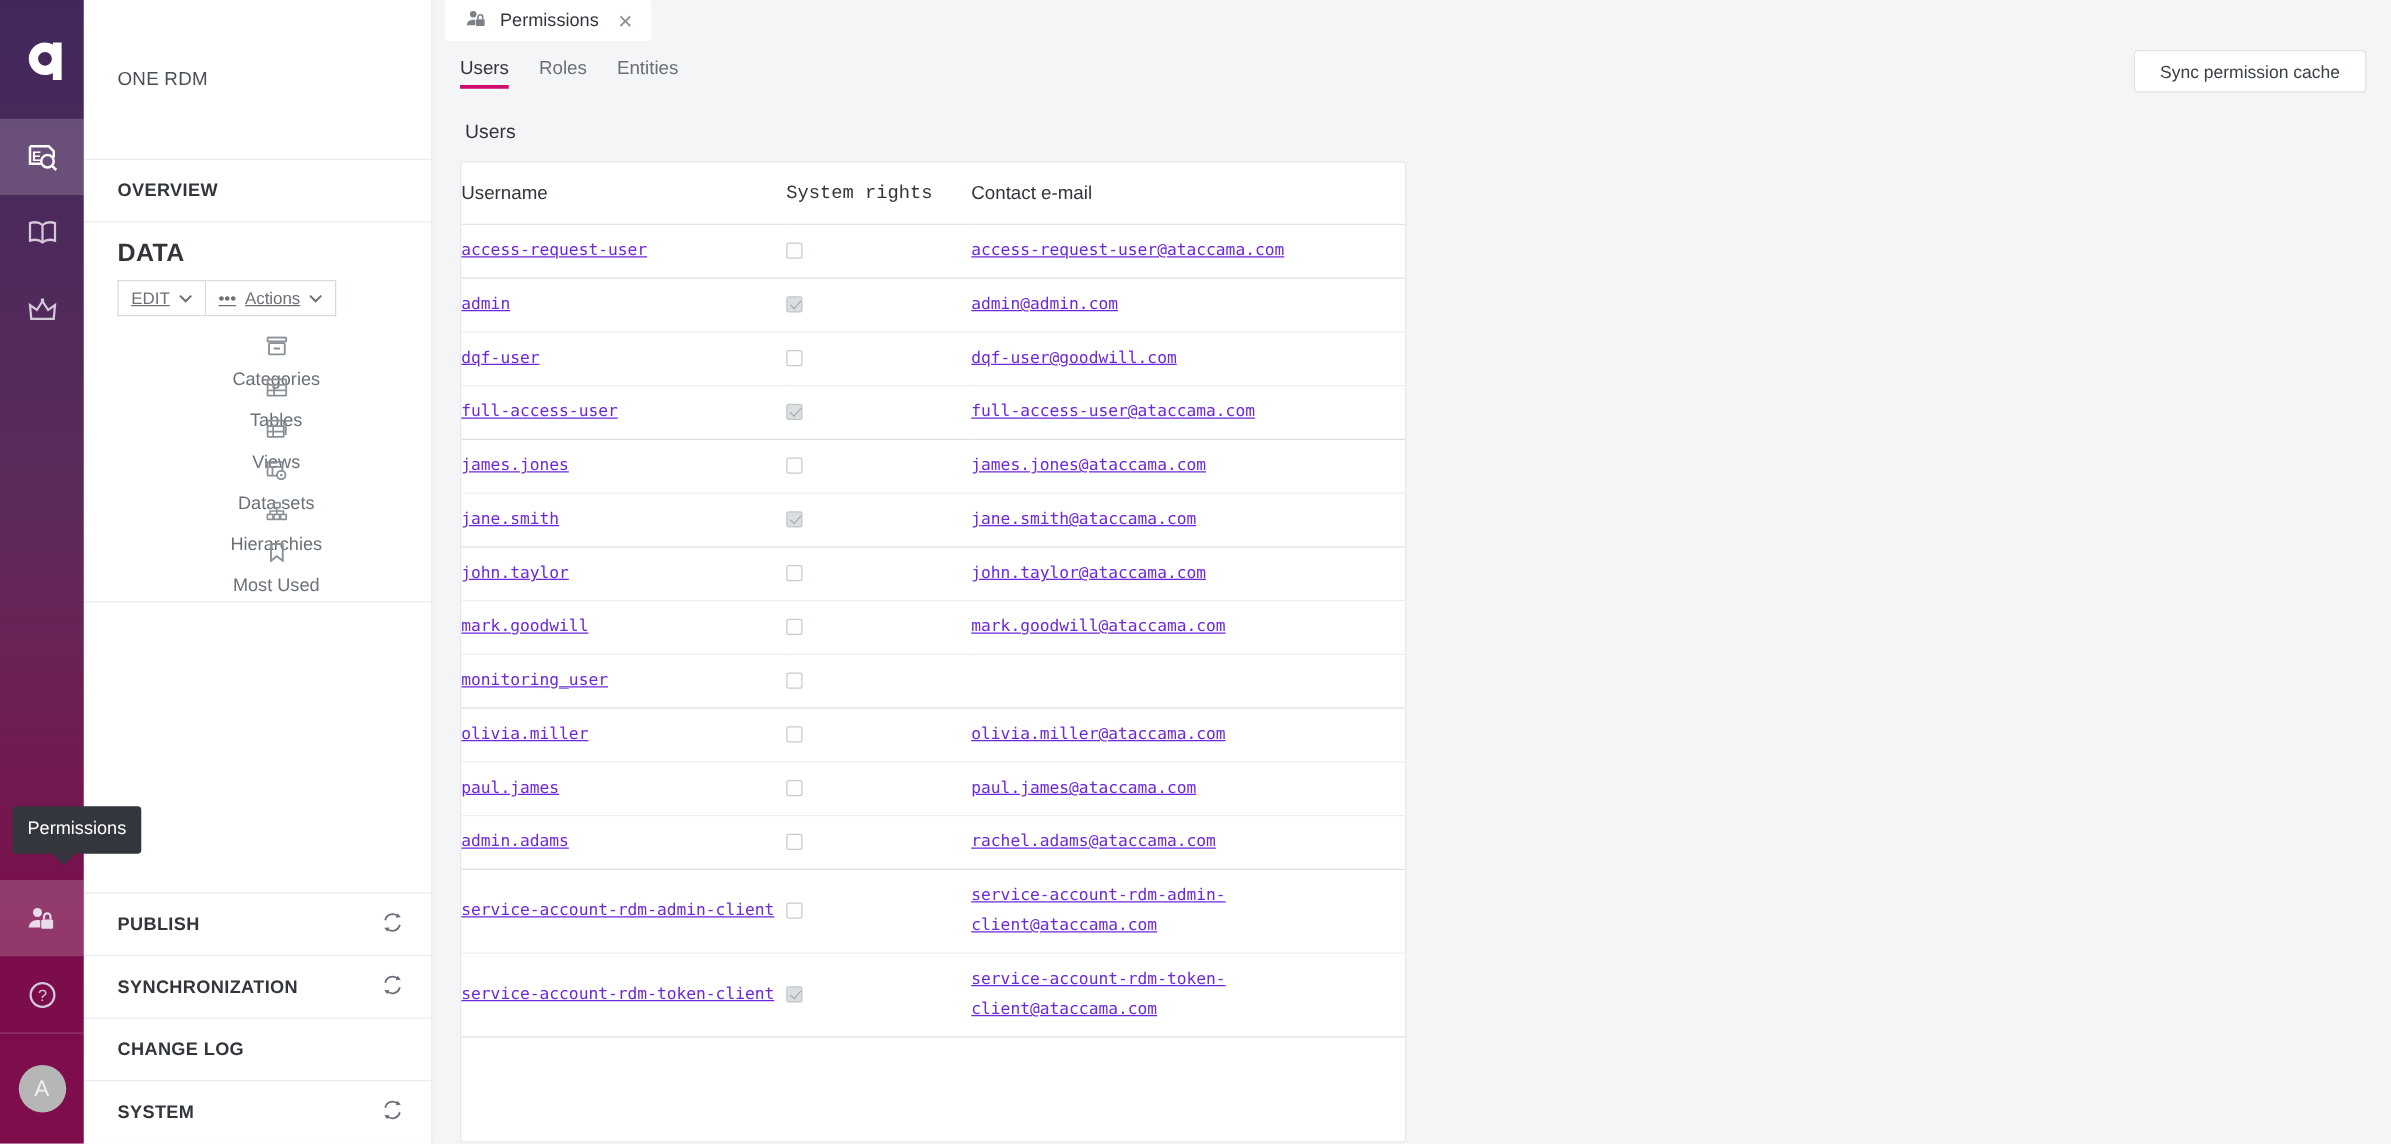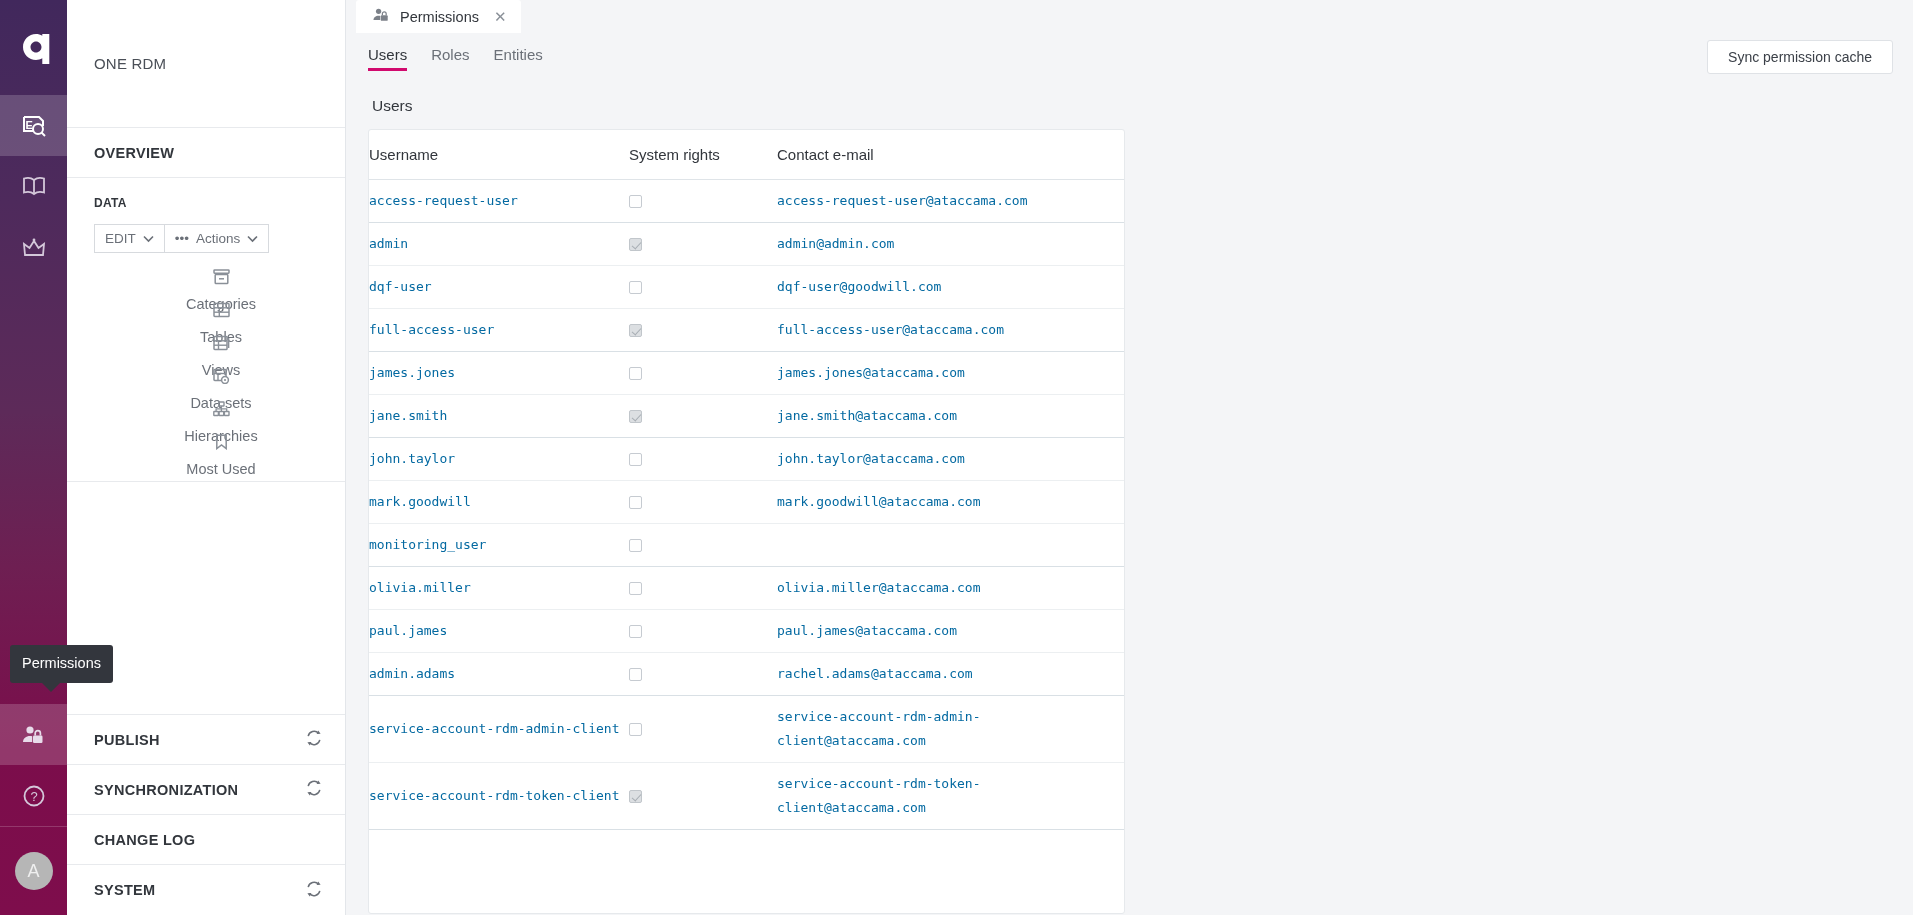--- a/index.html
+++ b/index.html
@@ -71,28 +71,29 @@
     padding: 0 22px 0 27px;
     font-size: 14.5px; font-weight: bold; color: #32363c; letter-spacing: .3px;
     border-bottom: 1px solid #e8eaed; cursor: pointer;
   }
   .panel-section-head.noborder { border-bottom: none; }
   .sync-icon { color: #6b7078; }
 
   .data-block { border-bottom: 1px solid #e8eaed; padding-bottom: 14px; }
   .data-title {
     height: 50px; display: flex; align-items: center;
-    padding-left: 27px; font-size: 12px; font-weight: bold; color: #32363c; letter-spacing: .3px;
+    padding-left: 27px; font-size: 20px; font-weight: bold; color: #32363c; letter-spacing: .3px;
   }
   .btn-row { display: flex; padding: 0 27px; margin-top: -4px; }
   .btn {
     height: 29px; display: flex; align-items: center; gap: 7px;
     border: 1px solid #d7dade; background: #fff;
     font-size: 13.5px; color: #6b7078; cursor: pointer;
     padding: 0 10px;
+    text-decoration: underline;
   }
   .btn + .btn { border-left: none; }
   .caret { display: inline-block; }
 
   .nav-list { margin-top: 16px; }
   .nav-item {
     height: 33px; display: flex; align-items: center; gap: 11px;
     padding-left: 30px; font-size: 14.5px; color: #6b7078; cursor: pointer; flex-direction: column;
   }
   .nav-item .ic { width: 17px; height: 17px; display: flex; align-items: center; justify-content: center; color: #8a9098; }
@@ -138,29 +139,30 @@
     width: 757px; background: #fff;
     border: 1px solid #e6e9ec; border-radius: 3px;
     height: 785px; overflow: hidden;
   }
   table.users { width: 100%; border-collapse: collapse; table-layout: fixed; }
   table.users th {
     text-align: left; font-size: 15px; font-weight: normal; color: #32363c;
     padding: 16px 0 16px 0; border-bottom: 1px solid #dfe4e8;
   }
   th.c-user { width: 260px; padding-left: 17px; }
-  th.c-rights { width: 148px; }
+  th.c-rights { width: 148px; font-family: Liberation Mono, monospace; }
   th.c-email { width: auto; }
   table.users td {
     font-family: "DejaVu Sans Mono", monospace;
-    font-size: 13px; color: #0369a1;
+    font-size: 13px; color: #6d28d9;
     border-bottom: 1px solid #eceff1;
     padding: 9px 0;
     vertical-align: middle;
     line-height: 24px;
+    text-decoration: underline;
   }
   td.c-user { padding-left: 17px; word-break: break-word; }
   td.c-rights { text-align: left; padding-left: 44px; }
   td.c-email { padding-right: 12px; word-break: break-word; }
   tr.alt td { border-bottom-color: #d9e0e5; }
 
   .cbox {
     width: 13px; height: 13px; border: 1px solid #c6cbd1; border-radius: 2px;
     background: #fefefe; display: inline-block; vertical-align: middle; position: relative;
     cursor: pointer;

